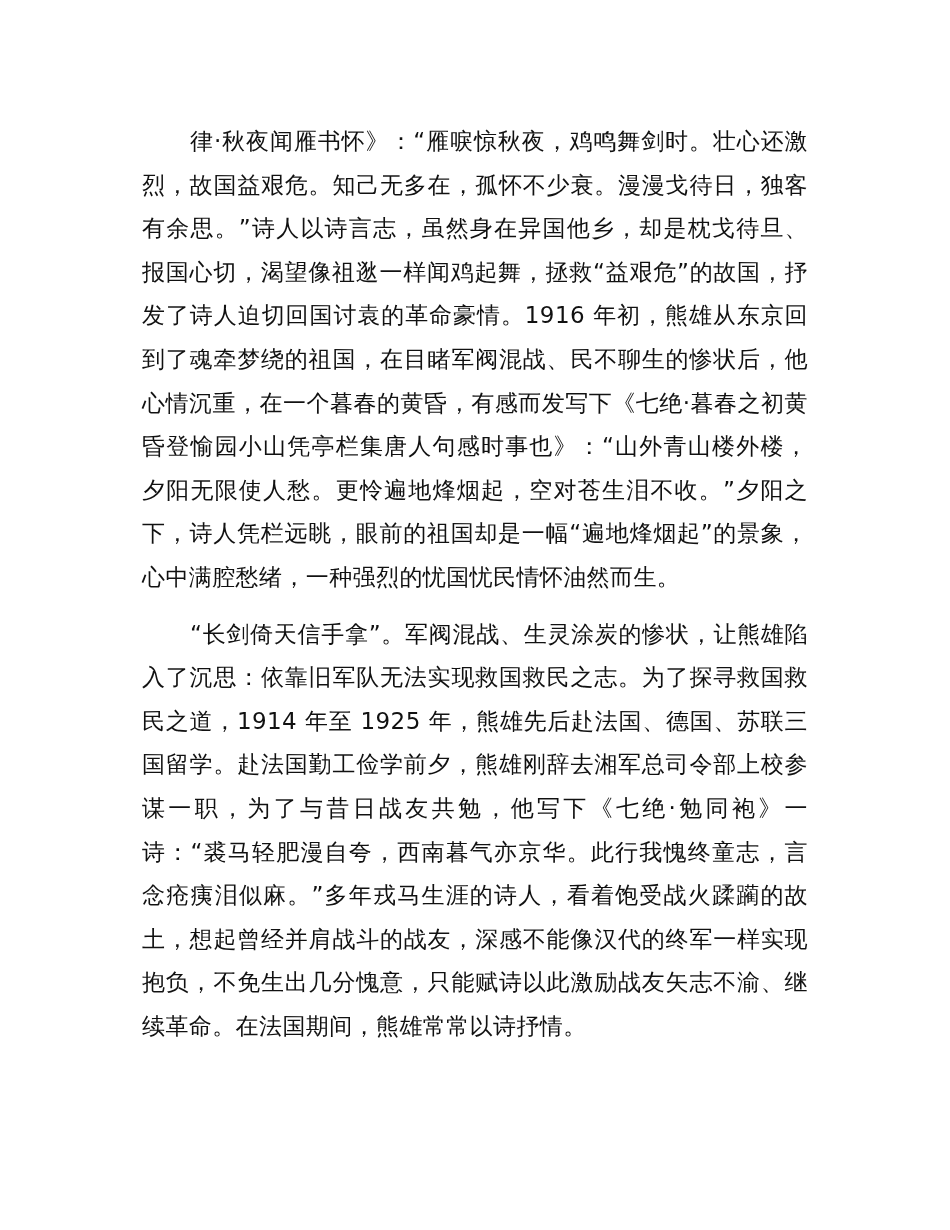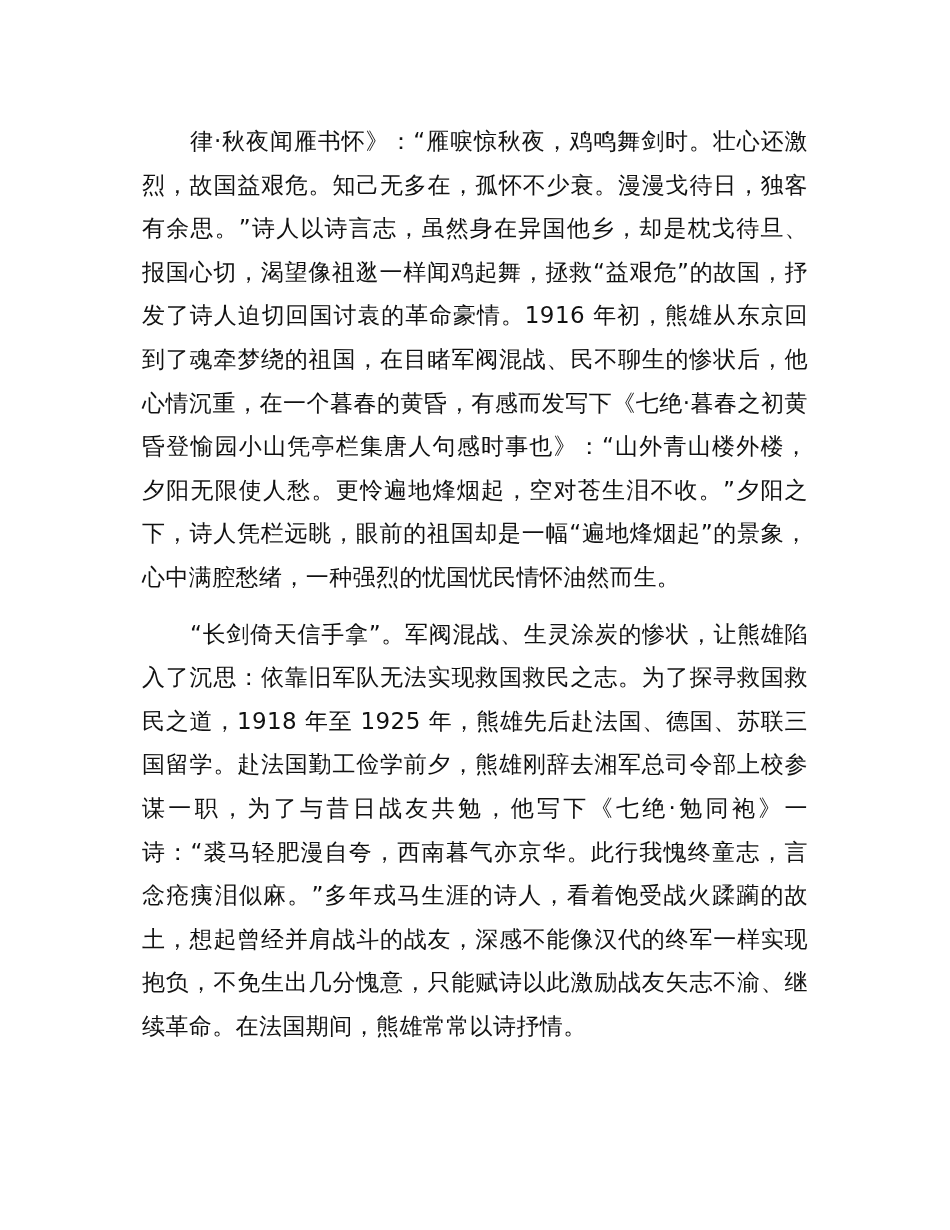--- a/index.html
+++ b/index.html
@@ -41,15 +41,15 @@
     .para + .para {
       margin-top: 13px;
     }
   </style>
 </head>
 <body>
 
 <div class="page">
   <div class="body-text">
     <p class="para">律·秋夜闻雁书怀》：“雁唳惊秋夜，鸡鸣舞剑时。壮心还激烈，故国益艰危。知己无多在，孤怀不少衰。漫漫戈待日，独客有余思。”诗人以诗言志，虽然身在异国他乡，却是枕戈待旦、报国心切，渴望像祖逖一样闻鸡起舞，拯救“益艰危”的故国，抒发了诗人迫切回国讨袁的革命豪情。1916 年初，熊雄从东京回到了魂牵梦绕的祖国，在目睹军阀混战、民不聊生的惨状后，他心情沉重，在一个暮春的黄昏，有感而发写下《七绝·暮春之初黄昏登愉园小山凭亭栏集唐人句感时事也》：“山外青山楼外楼，夕阳无限使人愁。更怜遍地烽烟起，空对苍生泪不收。”夕阳之下，诗人凭栏远眺，眼前的祖国却是一幅“遍地烽烟起”的景象，心中满腔愁绪，一种强烈的忧国忧民情怀油然而生。</p>
-    <p class="para">“长剑倚天信手拿”。军阀混战、生灵涂炭的惨状，让熊雄陷入了沉思：依靠旧军队无法实现救国救民之志。为了探寻救国救民之道，1918 年至 1925 年，熊雄先后赴法国、德国、苏联三国留学。赴法国勤工俭学前夕，熊雄刚辞去湘军总司令部上校参谋一职，为了与昔日战友共勉，他写下《七绝·勉同袍》一诗：“裘马轻肥漫自夸，西南暮气亦京华。此行我愧终童志，言念疮痍泪似麻。”多年戎马生涯的诗人，看着饱受战火蹂躏的故土，想起曾经并肩战斗的战友，深感不能像汉代的终军一样实现抱负，不免生出几分愧意，只能赋诗以此激励战友矢志不渝、继续革命。在法国期间，熊雄常常以诗抒情。</p>
+    <p class="para">“长剑倚天信手拿”。军阀混战、生灵涂炭的惨状，让熊雄陷入了沉思：依靠旧军队无法实现救国救民之志。为了探寻救国救民之道，1914 年至 1925 年，熊雄先后赴法国、德国、苏联三国留学。赴法国勤工俭学前夕，熊雄刚辞去湘军总司令部上校参谋一职，为了与昔日战友共勉，他写下《七绝·勉同袍》一诗：“裘马轻肥漫自夸，西南暮气亦京华。此行我愧终童志，言念疮痍泪似麻。”多年戎马生涯的诗人，看着饱受战火蹂躏的故土，想起曾经并肩战斗的战友，深感不能像汉代的终军一样实现抱负，不免生出几分愧意，只能赋诗以此激励战友矢志不渝、继续革命。在法国期间，熊雄常常以诗抒情。</p>
   </div>
 </div>
 
 </body></html>

